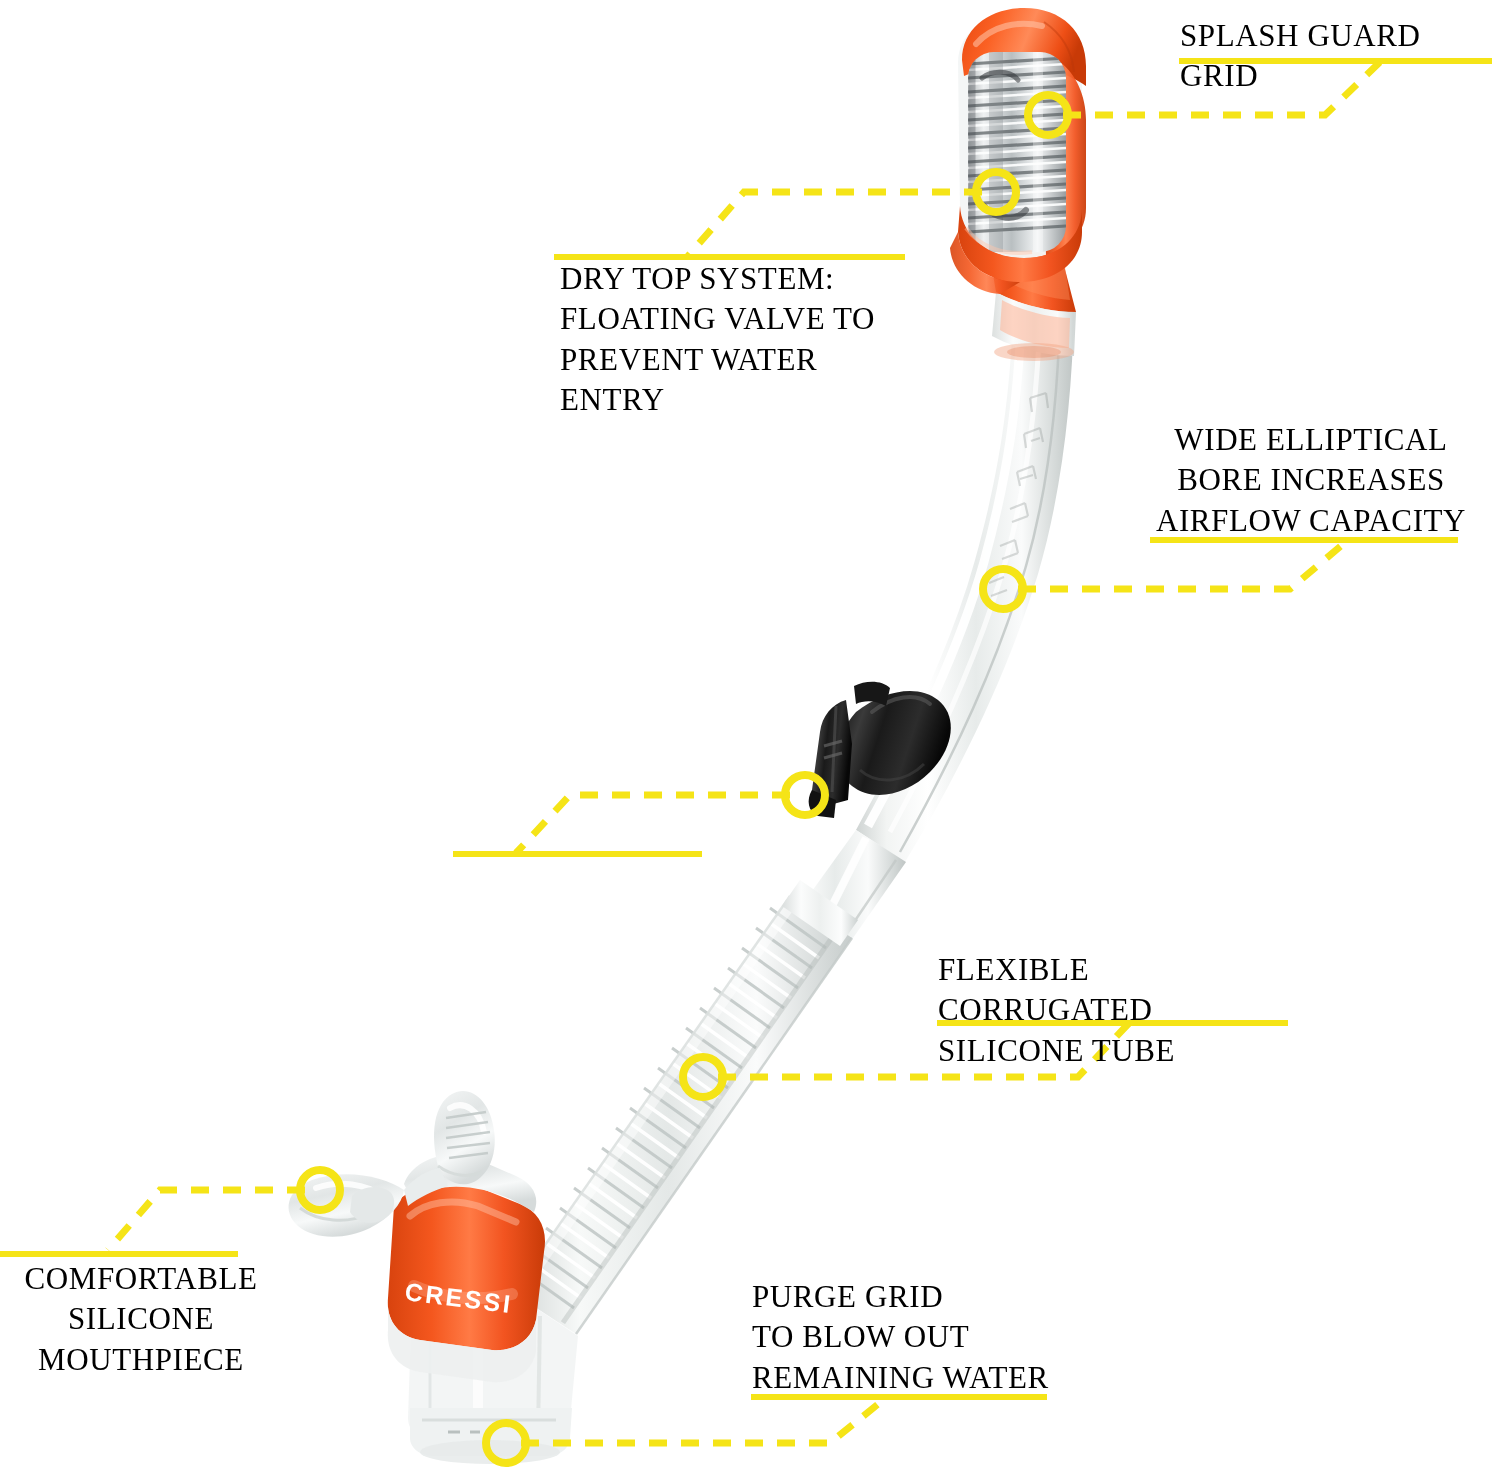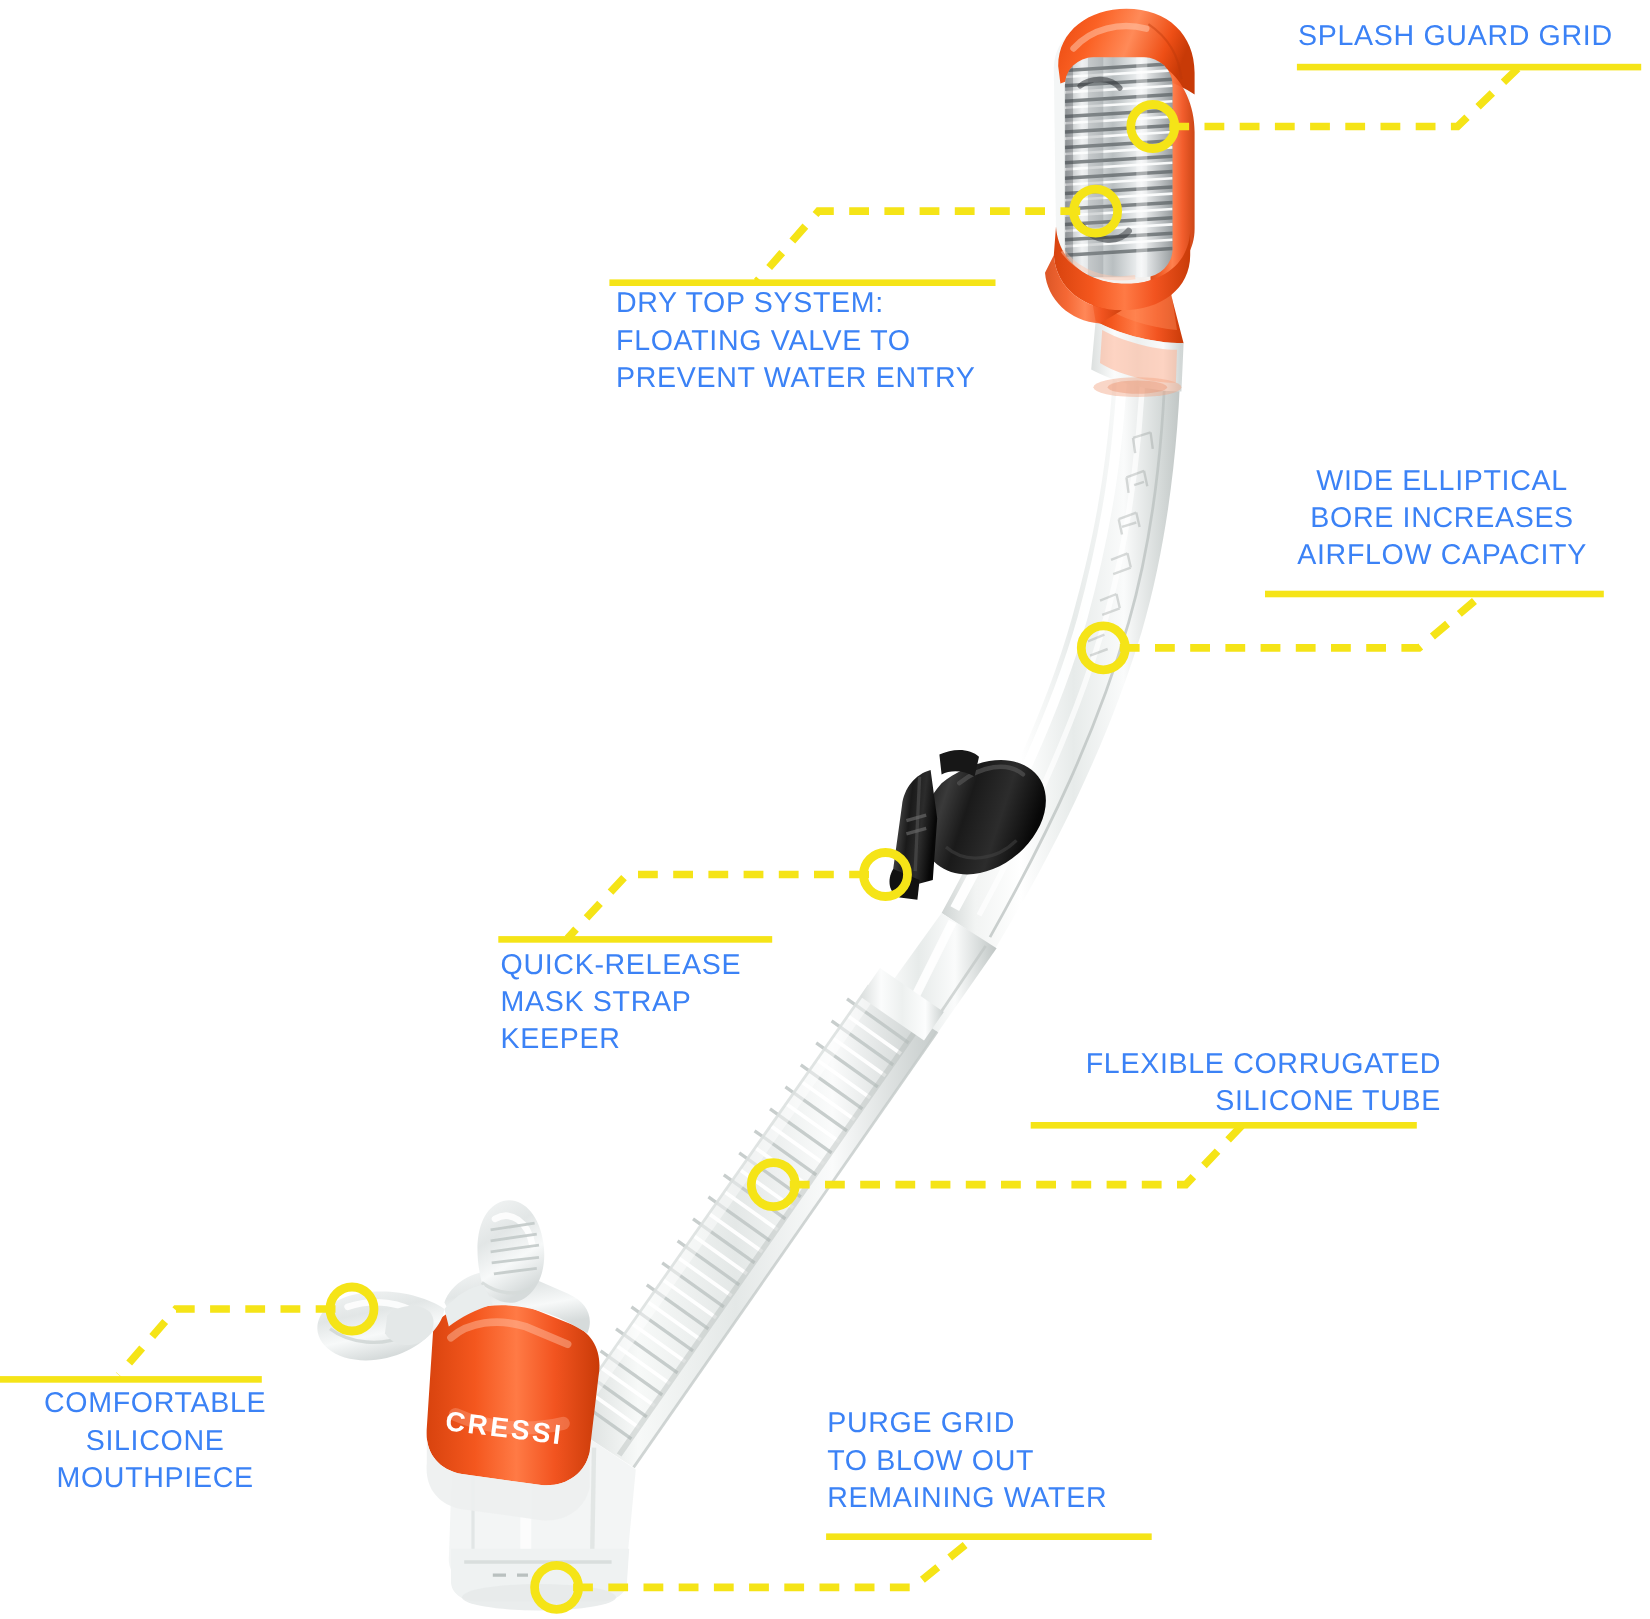--- a/index.html
+++ b/index.html
@@ -21,24 +21,24 @@
   #art {
     position: absolute;
     left: 0;
     top: 0;
     width: 1500px;
     height: 1472px;
     pointer-events: none;
   }
   .callout {
     position: absolute;
-    color: #3b82f6;
-    font-family: Liberation Sans, sans-serif;
+    color: #000000;
+    font-family: Liberation Serif, serif;
     font-weight: 300;
-    font-size: 26px;
+    font-size: 31px;
     line-height: 1.30;
     letter-spacing: 0.6px;
     white-space: pre-line;
   }
   .rule {
     position: absolute;
     background: #f5e417;
     height: 6px;
     border-radius: 0px;
   }
@@ -47,21 +47,21 @@
 
   .cl-drytop      { left: 560px;  top: 259px;  width: 352px; text-align: left; }
   .rule-drytop    { left: 554px;  top: 254px;  width: 351px; }
 
   .cl-bore        { left: 1151px; top: 420px;  width: 320px; text-align: center; }
   .rule-bore      { left: 1150px; top: 537px;  width: 308px; }
 
   .cl-quick       { left: 455px;  top: 860px;  width: 300px; text-align: left; }
   .rule-quick     { left: 453px;  top: 851px;  width: 249px; }
 
-  .cl-corr        { left: 938px;  top: 950px;  width: 360px; text-align: right; margin-left: 12px; }
+  .cl-corr        { left: 938px;  top: 950px;  width: 360px; text-align: left; }
   .rule-corr      { left: 937px;  top: 1020px; width: 351px; }
 
   .cl-mouth       { left: 0px;    top: 1259px; width: 240px; text-align: center; margin-left: 21px; }
   .rule-mouth     { left: 0px;    top: 1251px; width: 238px; }
 
   .cl-purge       { left: 752px;  top: 1277px; width: 305px; text-align: left; }
   .rule-purge     { left: 751px;  top: 1394px; width: 296px; }
 </style>
 </head>
 <body>
@@ -395,23 +395,20 @@
   <div class="callout cl-drytop">DRY TOP SYSTEM:
 FLOATING VALVE TO
 PREVENT WATER ENTRY</div>
 
   <div class="rule rule-bore"></div>
   <div class="callout cl-bore">WIDE ELLIPTICAL
 BORE INCREASES
 AIRFLOW CAPACITY</div>
 
   <div class="rule rule-quick"></div>
-  <div class="callout cl-quick">QUICK-RELEASE
-MASK STRAP
-KEEPER</div>
 
   <div class="rule rule-corr"></div>
   <div class="callout cl-corr">FLEXIBLE CORRUGATED
 SILICONE TUBE</div>
 
   <div class="rule rule-mouth"></div>
   <div class="callout cl-mouth">COMFORTABLE
 SILICONE
 MOUTHPIECE</div>
 

